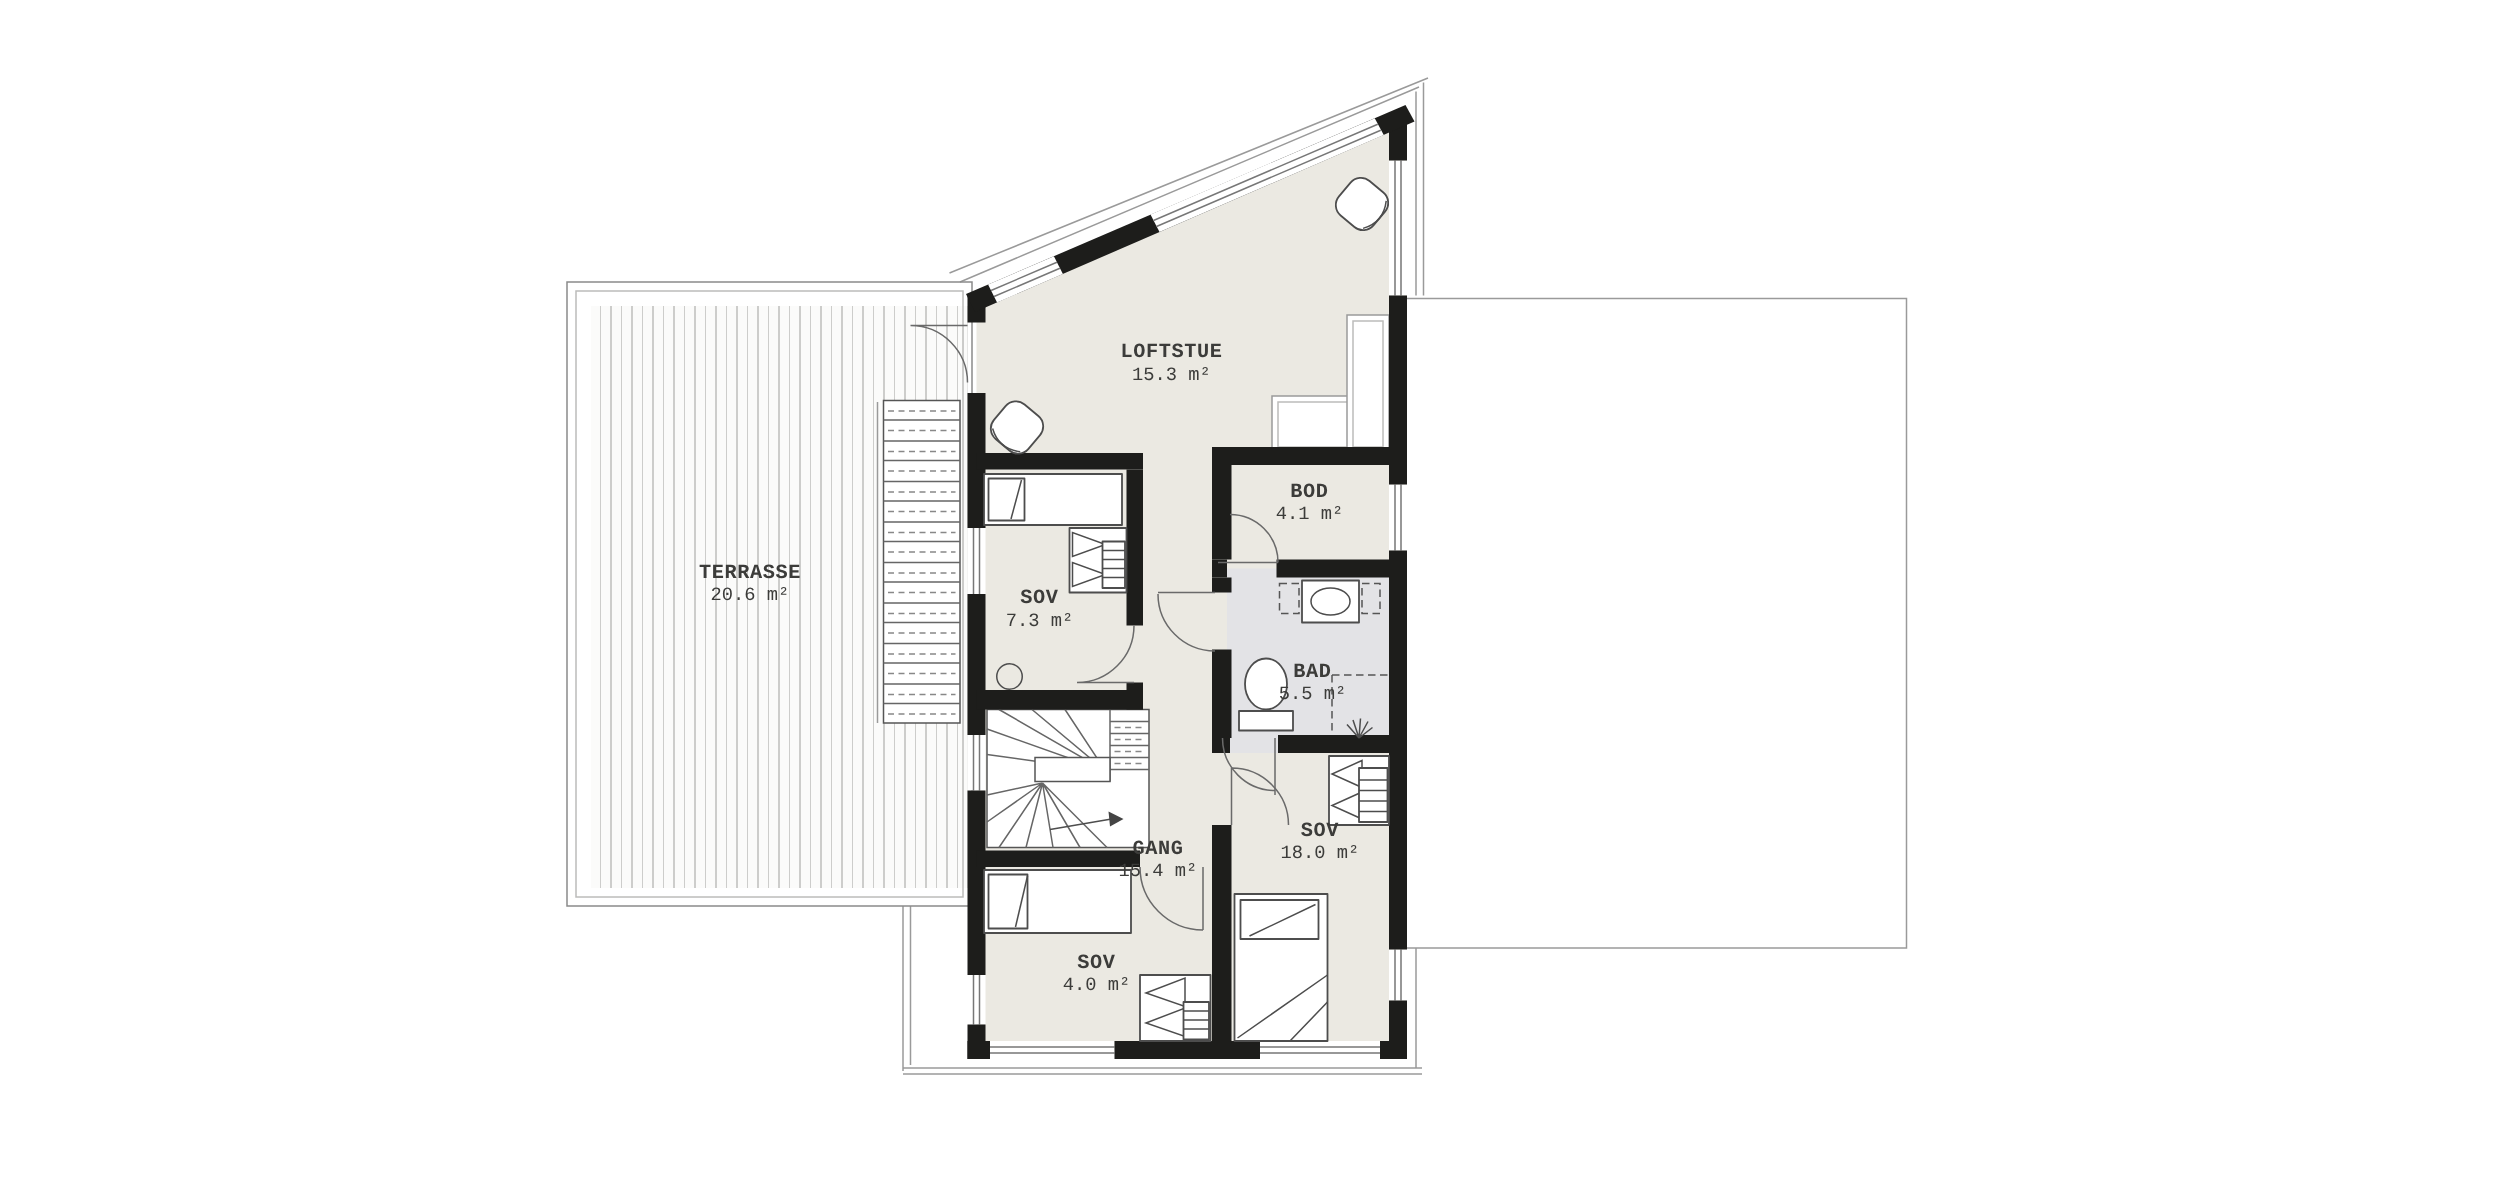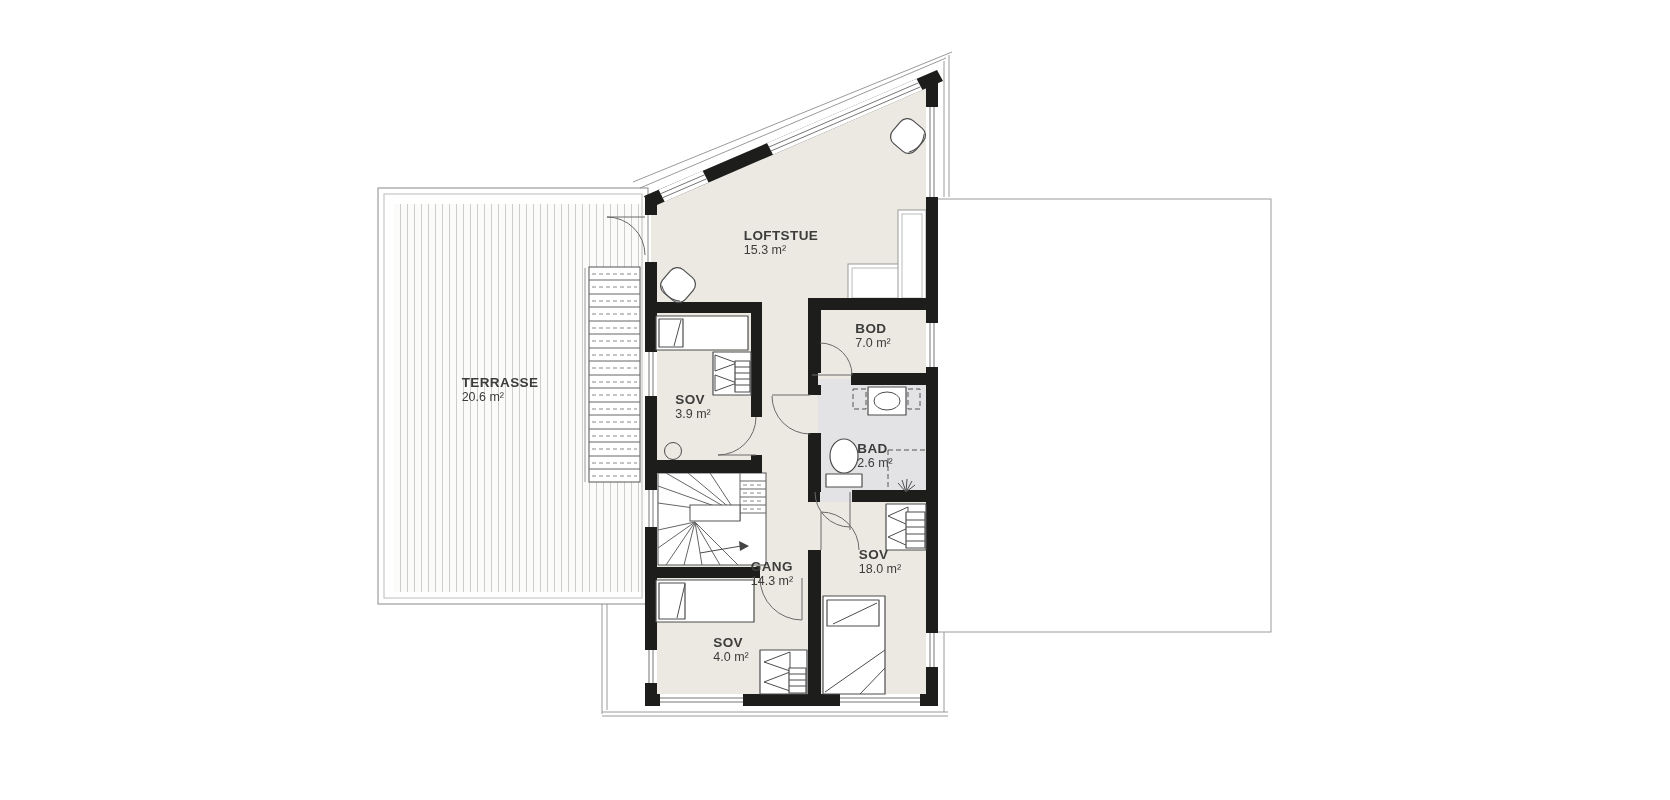--- a/index.html
+++ b/index.html
@@ -4,22 +4,22 @@
 <style>
   html,body{margin:0;padding:0;background:#ffffff;}
   body{width:1670px;height:800px;position:relative;overflow:hidden;
        font-family:"Liberation Sans",sans-serif;}
   .stage{position:absolute;left:0;top:0;width:1670px;height:800px;}
   .deck{position:absolute;left:394px;top:204px;width:251px;height:388px;
         background:repeating-linear-gradient(90deg,#fbfbfa 0,#fbfbfa 6px,
         var(--deck-stripe,#cdcdcb) 6px,var(--deck-stripe,#cdcdcb) 7px);}
   svg.plan{position:absolute;left:0;top:0;}
   .labels{position:absolute;left:0;top:0;width:100%;height:100%;pointer-events:none;}
-  .room-label{position:absolute;transform:translate(-50%,-50%);
-        color:var(--label-text,#3c3c3a);line-height:15px;white-space:nowrap;}
+  .room-label{position:absolute;transform:translate(-50%,-50%);text-align:center;
+        color:var(--label-text,#3c3c3a);line-height:15px;white-space:nowrap;font-family:Liberation Mono, monospace;}
   .rn{display:block;font-size:13.5px;font-weight:700;letter-spacing:.4px;}
   .ra{display:block;font-size:12.5px;font-weight:400;}
   
   .wall{fill:var(--wall,#1d1d1b);stroke:none;}
   .plate{fill:var(--floor,#ebe9e2);stroke:none;}
   .badfloor{fill:var(--bathroom-floor,#e3e3e6);stroke:none;}
   .outline{fill:none;stroke:var(--outline,#8a8a8a);stroke-width:1;}
   .outline2{fill:none;stroke:#bcbcba;stroke-width:1;}
   .thin{fill:none;stroke:#9a9a9a;stroke-width:1;}
   .whitebox{fill:#ffffff;stroke:#9a9a9a;stroke-width:1;}
@@ -239,33 +239,33 @@
     <div class="room-label" style="left:781px;top:243px">
       <span class="rn">LOFTSTUE</span>
       <span class="ra">15.3 m²</span>
     </div>
     <div class="room-label" style="left:500px;top:390px">
       <span class="rn">TERRASSE</span>
       <span class="ra">20.6 m²</span>
     </div>
     <div class="room-label" style="left:693px;top:407px">
       <span class="rn">SOV</span>
-      <span class="ra">3.9 m²</span>
+      <span class="ra">7.3 m²</span>
     </div>
     <div class="room-label" style="left:873px;top:336px">
       <span class="rn">BOD</span>
-      <span class="ra">7.0 m²</span>
+      <span class="ra">4.1 m²</span>
     </div>
     <div class="room-label" style="left:875px;top:456px">
       <span class="rn">BAD</span>
-      <span class="ra">2.6 m²</span>
+      <span class="ra">5.5 m²</span>
     </div>
     <div class="room-label" style="left:772px;top:574px">
       <span class="rn">GANG</span>
-      <span class="ra">14.3 m²</span>
+      <span class="ra">15.4 m²</span>
     </div>
     <div class="room-label" style="left:880px;top:562px">
       <span class="rn">SOV</span>
       <span class="ra">18.0 m²</span>
     </div>
     <div class="room-label" style="left:731px;top:650px">
       <span class="rn">SOV</span>
       <span class="ra">4.0 m²</span>
     </div>
   </div>

